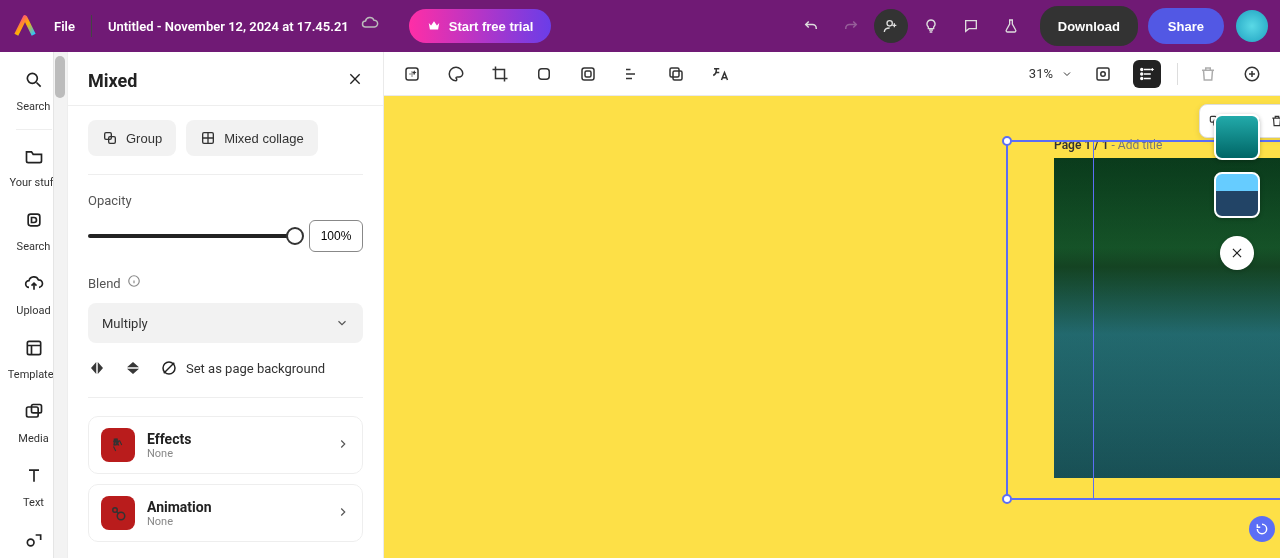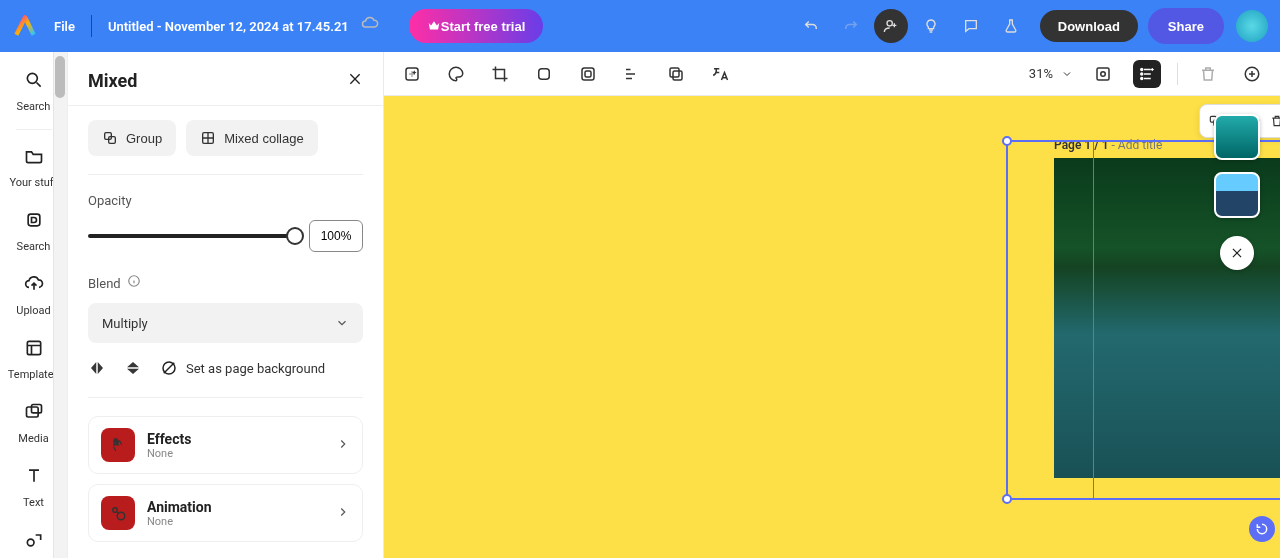--- a/index.html
+++ b/index.html
@@ -1,27 +1,27 @@
 <!DOCTYPE html>
 <html><head>
 <meta charset="utf-8">
 <style>
   * { box-sizing: border-box; margin: 0; padding: 0; }
   body { font-family: -apple-system, BlinkMacSystemFont, "Segoe UI", Roboto, sans-serif; width:1280px; height:558px; overflow:hidden; background:#fff; }
-  .topbar { height:52px; background:#3b82f6; display:flex; align-items:center; padding:0 12px; color:#fff; }
+  .topbar { height:52px; background:#701a75; display:flex; align-items:center; padding:0 12px; color:#fff; }
   .logo { width:26px; height:26px; margin-right:16px; }
   .top-link { color:#fff; font-size:13px; font-weight:600; margin-right:16px; cursor:pointer; }
   .vline { width:1px; height:22px; background:#444; margin-right:16px; }
   .docname { color:#fff; font-size:13px; font-weight:600; }
   .cloud { margin-left:12px; color:#bbb; }
-  .trial { margin-left:30px; height:34px; border:none; border-radius:18px; padding:11px 18px; background:linear-gradient(90deg,#ff2ea6,#6a3de8); color:#fff; font-weight:700; font-size:13px; display:flex; align-items:center; cursor:pointer; }
+  .trial { margin-left:30px; height:34px; border:none; border-radius:18px; padding:11px 18px; background:linear-gradient(90deg,#ff2ea6,#6a3de8); color:#fff; font-weight:700; font-size:13px; display:flex; align-items:center; gap:8px; cursor:pointer; }
   .top-spacer { flex:1; }
   .top-icon { width:34px; height:34px; display:flex; align-items:center; justify-content:center; color:#ddd; cursor:pointer; border-radius:50%; margin-left:6px; }
   .top-icon.person { background:#333; }
-  .btn-download { height:32px; border:none; border-radius:18px; padding:0 18px; background:#333; color:#fff; font-weight:600; font-size:13px; margin-left:12px; cursor:pointer; }
+  .btn-download { height:40px; border:none; border-radius:18px; padding:0 18px; background:#333; color:#fff; font-weight:600; font-size:13px; margin-left:12px; cursor:pointer; }
   .btn-share { height:36px; border:none; border-radius:18px; padding:0 20px; background:#5258e4; color:#fff; font-weight:600; font-size:13px; margin-left:10px; cursor:pointer; }
   .avatar { width:32px; height:32px; border-radius:50%; margin-left:12px; background: radial-gradient(#5ad9e6,#1ea0c0); }
 
   .main { display:flex; height:calc(558px - 52px); }
   .leftrail { width:68px; border-right:1px solid #eee; display:flex; flex-direction:column; align-items:center; padding-top:12px; background:#fff; position:relative; }
   .rail-scrollbar { position:absolute; right:0; top:0; width:14px; height:100%; background:#f3f3f3; border-left:1px solid #e5e5e5;}
   .rail-thumb { position:absolute; right:2px; top:4px; width:10px; height:42px; background:#bcbcbc; border-radius:5px;}
   .rail-item { width:56px; padding:6px 0 14px; display:flex; flex-direction:column; align-items:center; gap:6px; cursor:pointer; }
   .rail-item + .rail-item { border-top:1px solid transparent; }
   .rail-sep { width:36px; height:1px; background:#eee; margin:2px 0 10px; }

